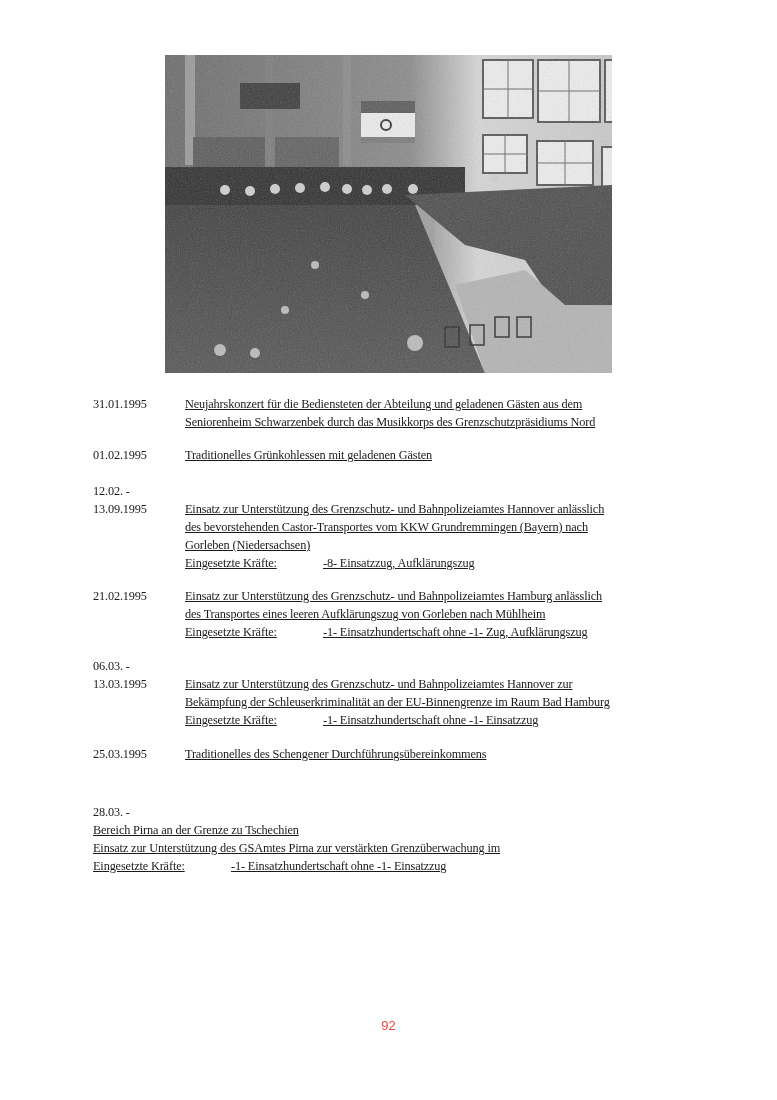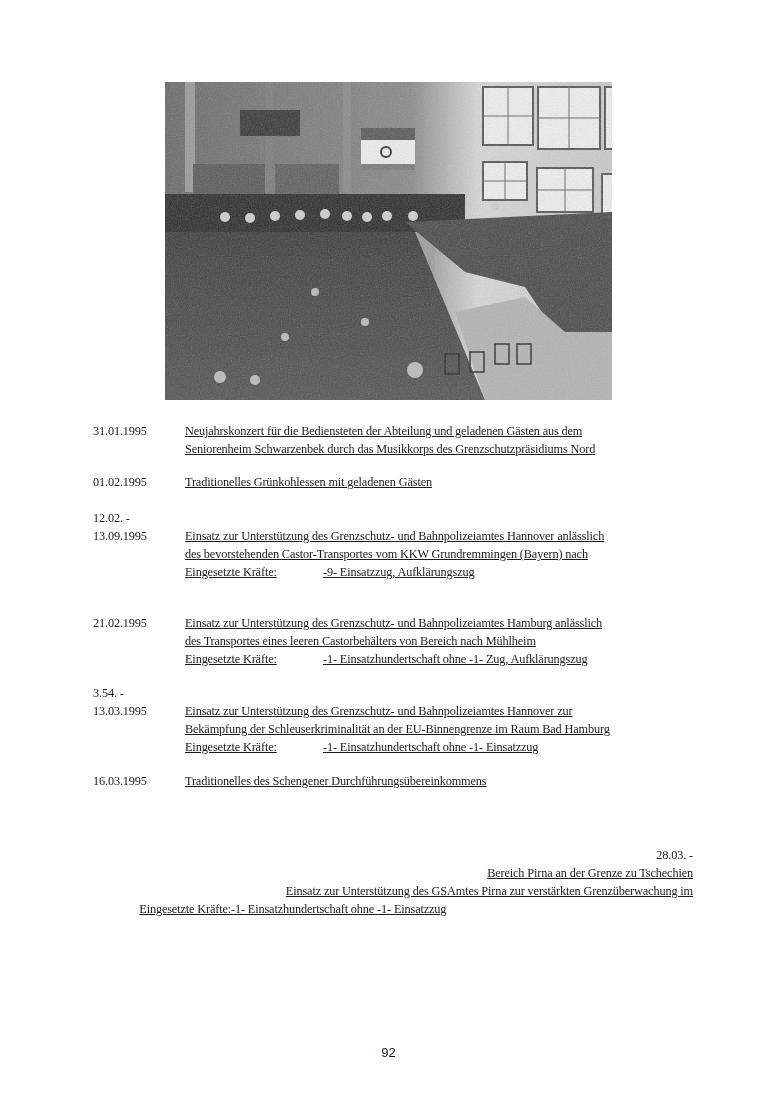--- a/index.html
+++ b/index.html
@@ -1,38 +1,38 @@
 <!DOCTYPE html>
 <html><head>
 <meta charset="utf-8">
 <style>
   html, body { margin: 0; padding: 0; background: #ffffff; }
   body { width: 777px; height: 1100px; position: relative; overflow: hidden;
          font-family: "DejaVu Serif", "Liberation Serif", serif; color: #1a1a1a; }
-  .page { position: absolute; inset: 0; margin-top: 27px; }
+  .page { position: absolute; inset: 0; }
 
   
   .photo { position: absolute; left: 165px; top: 55px; width: 447px; height: 318px;
            overflow: hidden; background: #8d8d8d; }
   .photo svg { display: block; width: 100%; height: 100%; }
 
   
   .entries { position: absolute; left: 93px; top: 395px; width: 600px; }
   .entry { position: absolute; left: 0; width: 600px; font-size: 12.3px; line-height: 18px;
            letter-spacing: -0.15px; font-family: "Liberation Serif", serif; }
   .entry .date-pre { display: block; height: 18px; }
   .row { display: flex; }
   .date { width: 92px; flex: none; white-space: nowrap; }
   .desc { flex: 1; text-decoration: underline; }
   .desc .line { display: block; white-space: nowrap; }
   .forces { display: flex; white-space: nowrap; }
   .forces .f-label { width: 138px; flex: none; }
 
   .page-number { position: absolute; left: 0; right: 0; top: 1018px; text-align: center;
-                 font-family: "Liberation Sans", sans-serif; font-size: 13px; color: #0f172a; }
+                 font-family: "Liberation Sans", sans-serif; font-size: 13px; color: #ef4444; }
 </style>
 </head>
 <body>
 
 <div class="page">
 
   <div class="photo">
     <svg viewBox="0 0 447 318" preserveAspectRatio="none">
       <defs>
         <filter id="grain">
@@ -152,67 +152,68 @@
       </div>
     </div>
 
     <div class="entry" style="top:87px;">
       <span class="date-pre">12.02. -</span>
       <div class="row">
         <span class="date">13.09.1995</span>
         <span class="desc">
           <span class="line">Einsatz zur Unterstützung des Grenzschutz- und Bahnpolizeiamtes Hannover anlässlich</span>
           <span class="line">des bevorstehenden Castor-Transportes vom KKW Grundremmingen (Bayern) nach</span>
-          <span class="forces">
-            <span class="f-label">Eingesetzte Kräfte:</span>
-            <span>-9- Einsatzzug, Aufklärungszug</span>
+          <span class="line">Gorleben (Niedersachsen)</span>
+          <span class="forces">
+            <span class="f-label">Eingesetzte Kräfte:</span>
+            <span>-8- Einsatzzug, Aufklärungszug</span>
           </span>
         </span>
       </div>
     </div>
 
     <div class="entry" style="top:192px;">
       <div class="row">
         <span class="date">21.02.1995</span>
         <span class="desc">
           <span class="line">Einsatz zur Unterstützung des Grenzschutz- und Bahnpolizeiamtes Hamburg anlässlich</span>
-          <span class="line">des Transportes eines leeren Castorbehälters von Bereich nach Mühlheim</span>
+          <span class="line">des Transportes eines leeren Aufklärungszug von Gorleben nach Mühlheim</span>
           <span class="forces">
             <span class="f-label">Eingesetzte Kräfte:</span>
             <span>-1- Einsatzhundertschaft ohne -1- Zug, Aufklärungszug</span>
           </span>
         </span>
       </div>
     </div>
 
     <div class="entry" style="top:262px;">
-      <span class="date-pre">3.54. -</span>
+      <span class="date-pre">06.03. -</span>
       <div class="row">
         <span class="date">13.03.1995</span>
         <span class="desc">
           <span class="line">Einsatz zur Unterstützung des Grenzschutz- und Bahnpolizeiamtes Hannover zur</span>
           <span class="line">Bekämpfung der Schleuserkriminalität an der EU-Binnengrenze im Raum Bad Hamburg</span>
           <span class="forces">
             <span class="f-label">Eingesetzte Kräfte:</span>
             <span>-1- Einsatzhundertschaft ohne -1- Einsatzzug</span>
           </span>
         </span>
       </div>
     </div>
 
     <div class="entry" style="top:350px;">
       <div class="row">
-        <span class="date">16.03.1995</span>
+        <span class="date">25.03.1995</span>
         <span class="desc">
           <span class="line">Traditionelles des Schengener Durchführungsübereinkommens</span>
         </span>
       </div>
     </div>
 
-    <div class="entry" style="top:424px;text-align:right;">
+    <div class="entry" style="top:408px;">
       <span class="date-pre">28.03. -</span>
       <div class="row">
         <span class="desc">
           <span class="line">Bereich Pirna an der Grenze zu Tschechien</span>
           <span class="line">Einsatz zur Unterstützung des GSAmtes Pirna zur verstärkten Grenzüberwachung im</span>
           <span class="forces">
             <span class="f-label">Eingesetzte Kräfte:</span>
             <span>-1- Einsatzhundertschaft ohne -1- Einsatzzug</span>
           </span>
         </span>

